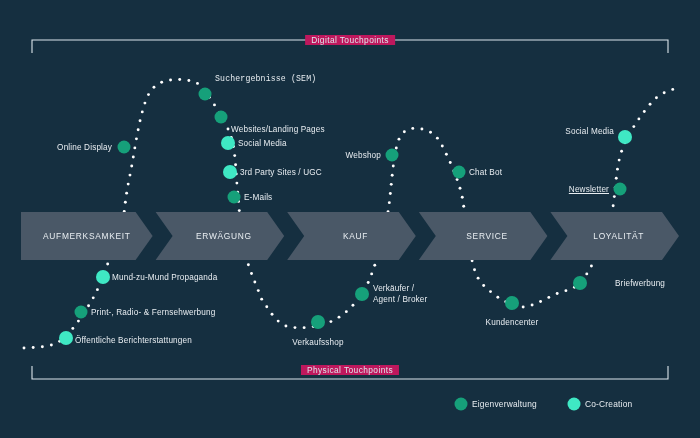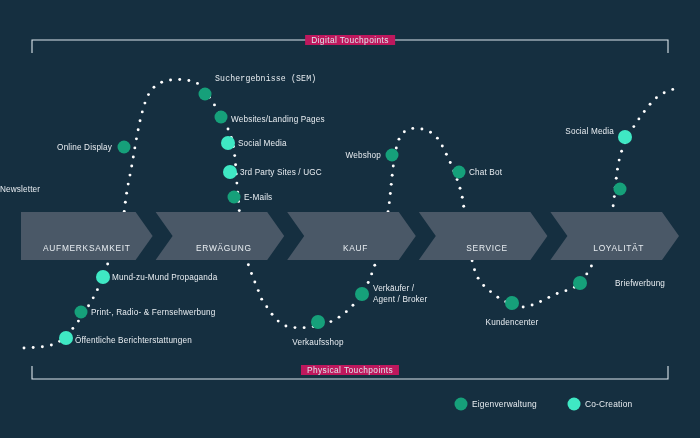--- a/index.html
+++ b/index.html
@@ -23,21 +23,20 @@
     pointer-events:none;
   }
   .lbl.right{text-align:right;}
   .stage-label{
     position:absolute;
     color:#e9eef2;
     font-size:8.4px;
     letter-spacing:.7px;
     white-space:nowrap;
     transform:translate(-50%,-50%);
-    margin-top:12px;
   }
   .bracket-label{
     position:absolute;
     color:#dde6ec;
     font-size:8.4px;
     letter-spacing:.4px;
     transform:translate(-50%,-50%);
     background:#be185d;
     padding:0 6px;
     white-space:nowrap;
@@ -265,30 +264,30 @@
   <div id="stage-labels">
       <div class="stage-label" style="left: 86.8px; top: 236px;">AUFMERKSAMKEIT</div>
       <div class="stage-label" style="left: 223.9px; top: 236px;">ERWÄGUNG</div>
       <div class="stage-label" style="left: 355.5px; top: 236px; text-align: center;">KAUF</div>
       <div class="stage-label" style="left: 487.1px; top: 236px;">SERVICE</div>
       <div class="stage-label" style="left: 618.7px; top: 236px;">LOYALITÄT</div>
     </div>
   <div id="touchpoint-labels">
       <div class="lbl right" style="top: 141.5px; left: 0px; width: 112px; text-align: right;">Online Display</div>
       <div class="lbl" style="top: 73px; left: 215px; font-family: Liberation Mono, monospace;">Suchergebnisse (SEM)</div>
-      <div class="lbl" style="top: 114px; left: 231px;">Websites/Landing Pages</div>
+      <div class="lbl" style="top: 124px; left: 231px;">Websites/Landing Pages</div>
       <div class="lbl" style="top: 137.5px; left: 238px;">Social Media</div>
       <div class="lbl" style="top: 166.5px; left: 240px;">3rd Party Sites / UGC</div>
       <div class="lbl" style="top: 191.5px; left: 244px;">E-Mails</div>
       <div class="lbl right" style="top: 149.5px; left: 0px; width: 381px; text-align: right;">Webshop</div>
       <div class="lbl" style="top: 166.5px; left: 469px;">Chat Bot</div>
       <div class="lbl right" style="top: 126px; left: 0px; width: 614px; text-align: right;">
         <div>Social Media</div>
       </div>
-      <div class="lbl right" style="top: 183.5px; left: 0px; width: 609px; text-align: left;">Newsletter</div>
+      <div class="lbl right" style="top: 183.5px; left: 0px; width: 609px; text-align: right; text-decoration: underline;">Newsletter</div>
       <div class="lbl" style="top: 334.5px; left: 75px;">Öffentliche Berichterstattungen</div>
       <div class="lbl" style="top: 306.5px; left: 91px;">Print-, Radio- &amp; Fernsehwerbung</div>
       <div class="lbl" style="top: 271.5px; left: 112px;">Mund-zu-Mund Propaganda</div>
       <div class="lbl" style="top: 336.5px; left: 0px; width: 636px; text-align: center;">Verkaufsshop</div>
       <div class="lbl" style="top: 283px; left: 373px;">
         <div>Verkäufer /</div>
         <div>Agent / Broker</div>
       </div>
       <div class="lbl" style="top: 316.5px; left: 0px; width: 1024px; text-align: center;">Kundencenter</div>
       <div class="lbl" style="top: 277.5px; left: 591px; padding-left: 24px;">Briefwerbung</div>

